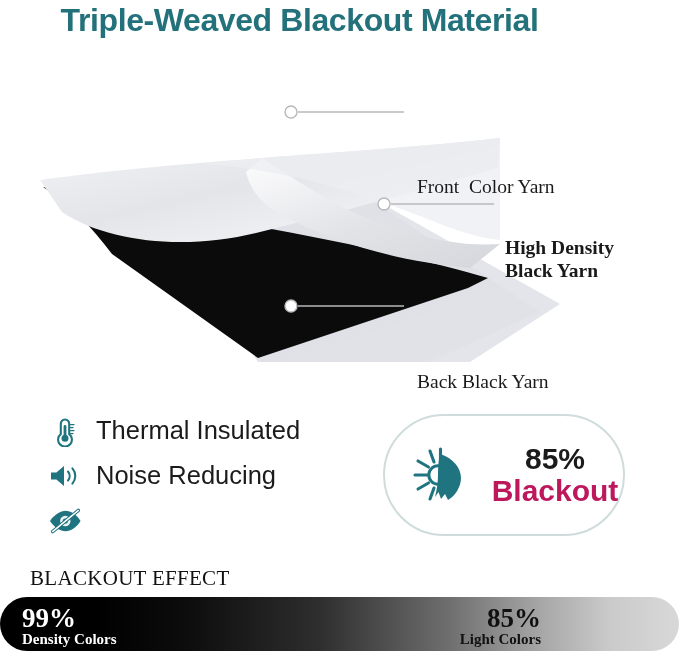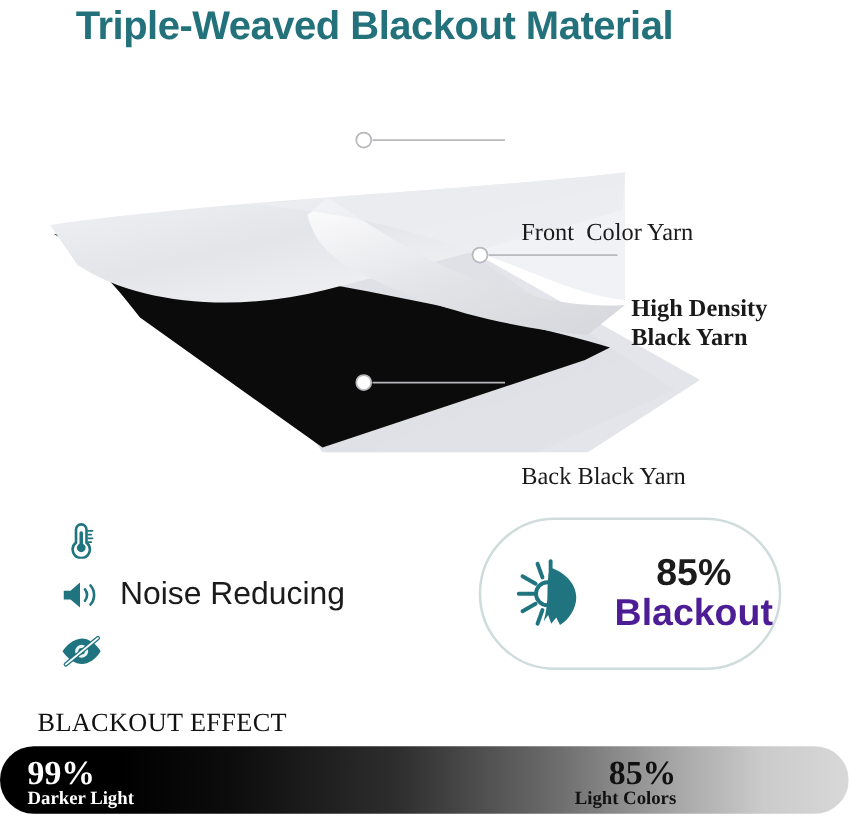--- a/index.html
+++ b/index.html
@@ -111,21 +111,21 @@
     font-family: "Liberation Sans", sans-serif;
     font-size: 30px;
     font-weight: bold;
     color: #1b1b1b;
     display: block;
   }
   #badge-word {
     font-family: "Liberation Sans", sans-serif;
     font-size: 30px;
     font-weight: bold;
-    color: #4c1d95;
+    color: #be185d;
     display: block;
   }
 
   
   #blackout-effect {
     position: absolute;
     left: 0;
     top: 566px;
     width: 563px;
     height: 89px;
@@ -252,20 +252,21 @@
         <circle cx="15" cy="23.2" r="3.5" fill="#1f7480"></circle>
         <rect x="13.6" y="10" width="2.8" height="11.5" rx="1.4" fill="#1f7480"></rect>
         <g stroke="#1f7480" stroke-width="1.4" stroke-linecap="round">
           <line x1="20.6" y1="9.6" x2="24" y2="9.6"></line>
           <line x1="20.6" y1="12.6" x2="23" y2="12.6"></line>
           <line x1="20.6" y1="15.6" x2="24" y2="15.6"></line>
           <line x1="20.6" y1="18.6" x2="23" y2="18.6"></line>
         </g>
       </svg>
     </span>
+    <span class="feature-label">Thermal Insulated</span>
   </div>
 
   <div class="feature-row">
     <span class="feature-icon">
       <svg width="34" height="28" viewBox="0 0 34 28">
         <path d="M3 10.5 h5.4 L16 4 v20 L8.4 17.5 H3 Z" fill="#1f7480"></path>
         <path d="M20 9.5 a7 7 0 0 1 0 9" fill="none" stroke="#1f7480" stroke-width="2.1" stroke-linecap="round"></path>
         <path d="M24.4 6.4 a11.5 11.5 0 0 1 0 15.2" fill="none" stroke="#1f7480" stroke-width="2.1" stroke-linecap="round"></path>
       </svg>
     </span>
@@ -308,20 +309,20 @@
     <span id="badge-word">Blackout</span>
   </span>
 </div>
 
 <div id="blackout-effect">
   <div id="effect-heading">BLACKOUT EFFECT</div>
   <div id="gradient-bar"></div>
 
   <div class="bar-block" id="bar-left">
     <span class="bar-pct">99%</span>
-    <span class="bar-sub">Darker Light</span>
+    <span class="bar-sub">Density Colors</span>
   </div>
 
   <div class="bar-block" id="bar-right">
     <span class="bar-pct">85%</span>
     <span class="bar-sub">Light Colors</span>
   </div>
 </div>
 
 </body></html>

